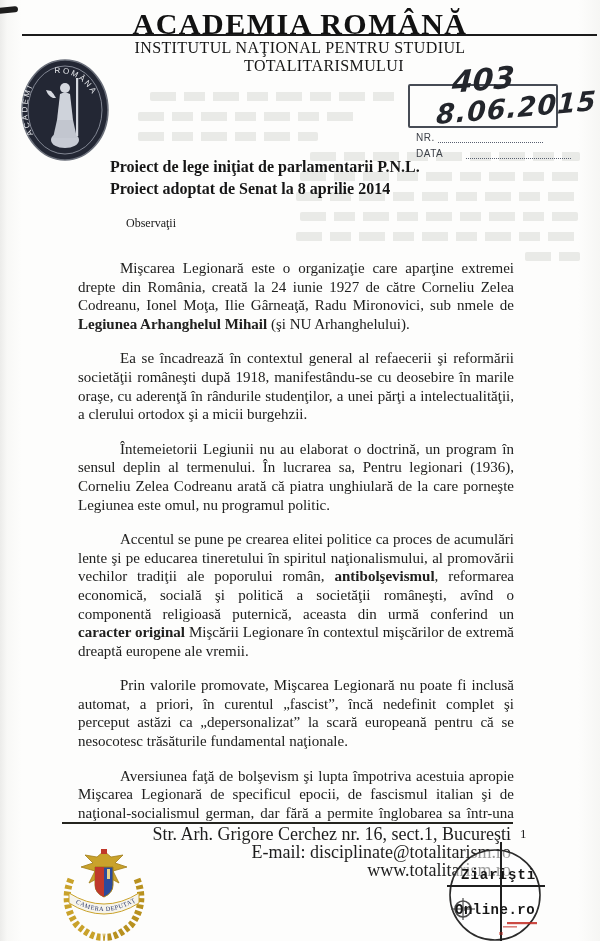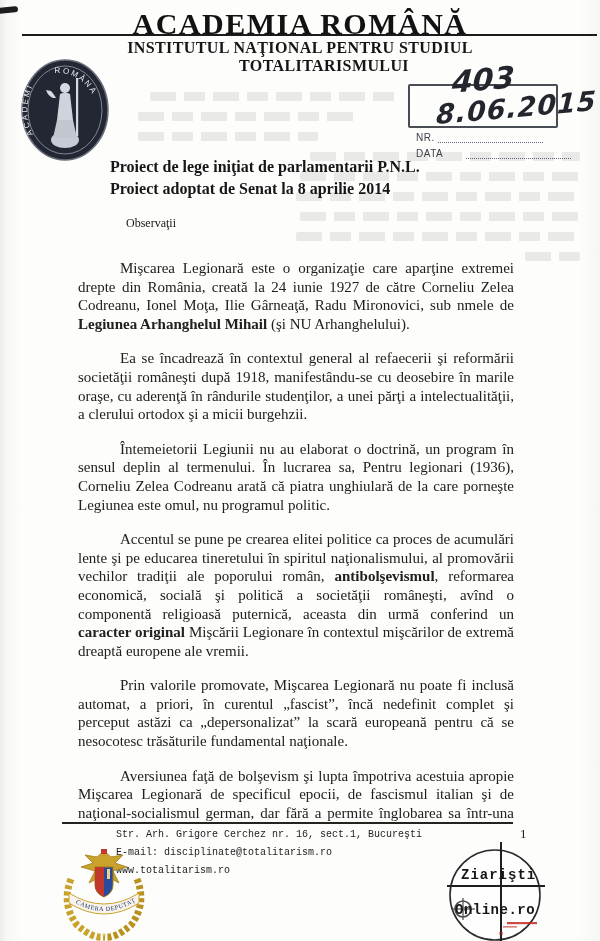--- a/index.html
+++ b/index.html
@@ -16,21 +16,21 @@
   }
   .abs{position:absolute;}
 
   
   .academy{
     left:0;top:7px;width:100%;
     text-align:center;font-weight:bold;font-size:30px;letter-spacing:1.5px;
     color:#121212;
   }
   .rule{left:22px;top:34px;width:575px;height:2px;background:#1b1b1b;}
-  .inst{left:0;width:100%;text-align:center;font-weight:bold;font-size:16px;letter-spacing:.4px;color:#151515;}
+  .inst{left:0;width:100%;text-align:center;font-weight:normal;font-size:16px;letter-spacing:.4px;color:#151515;}
   .inst1{top:39px;}
   .inst2{top:57px;padding-left:24px;}
 
   
   .corner-mark{left:-4px;top:7px;width:22px;height:6px;background:#1d1d1d;border-radius:3px;transform:rotate(-6deg);}
 
   
   .bleed{opacity:.14;filter:blur(.7px);}
   .bleed-row{
     position:absolute;height:9px;border-radius:2px;
@@ -63,22 +63,22 @@
     font-size:15px;line-height:18.6px;text-align:justify;color:#20201f;
   }
   .body-text p{margin:16px;text-indent:42px;}
   .body-text .b{font-weight:bold;}
   .body-text .i{}
 
   
   .sep{left:62px;top:822px;width:451px;height:2px;background:#24241f;}
   .pagenum{left:520px;top:826px;font-size:13px;color:#222;}
   .footer-center{
-    left:116px;top:826px;width:395px;text-align:left;
-    font-size:10px;line-height:17.8px;color:#1d1d1d;font-family:Liberation Mono, monospace;
+    left:116px;top:826px;width:395px;text-align:right;
+    font-size:18px;line-height:17.8px;color:#1d1d1d;
   }
   .wm-red{fill:#c22a22;}
 </style>
 </head>
 <body>
 
 <div class="page">
 
   <div class="abs corner-mark"></div>
 

